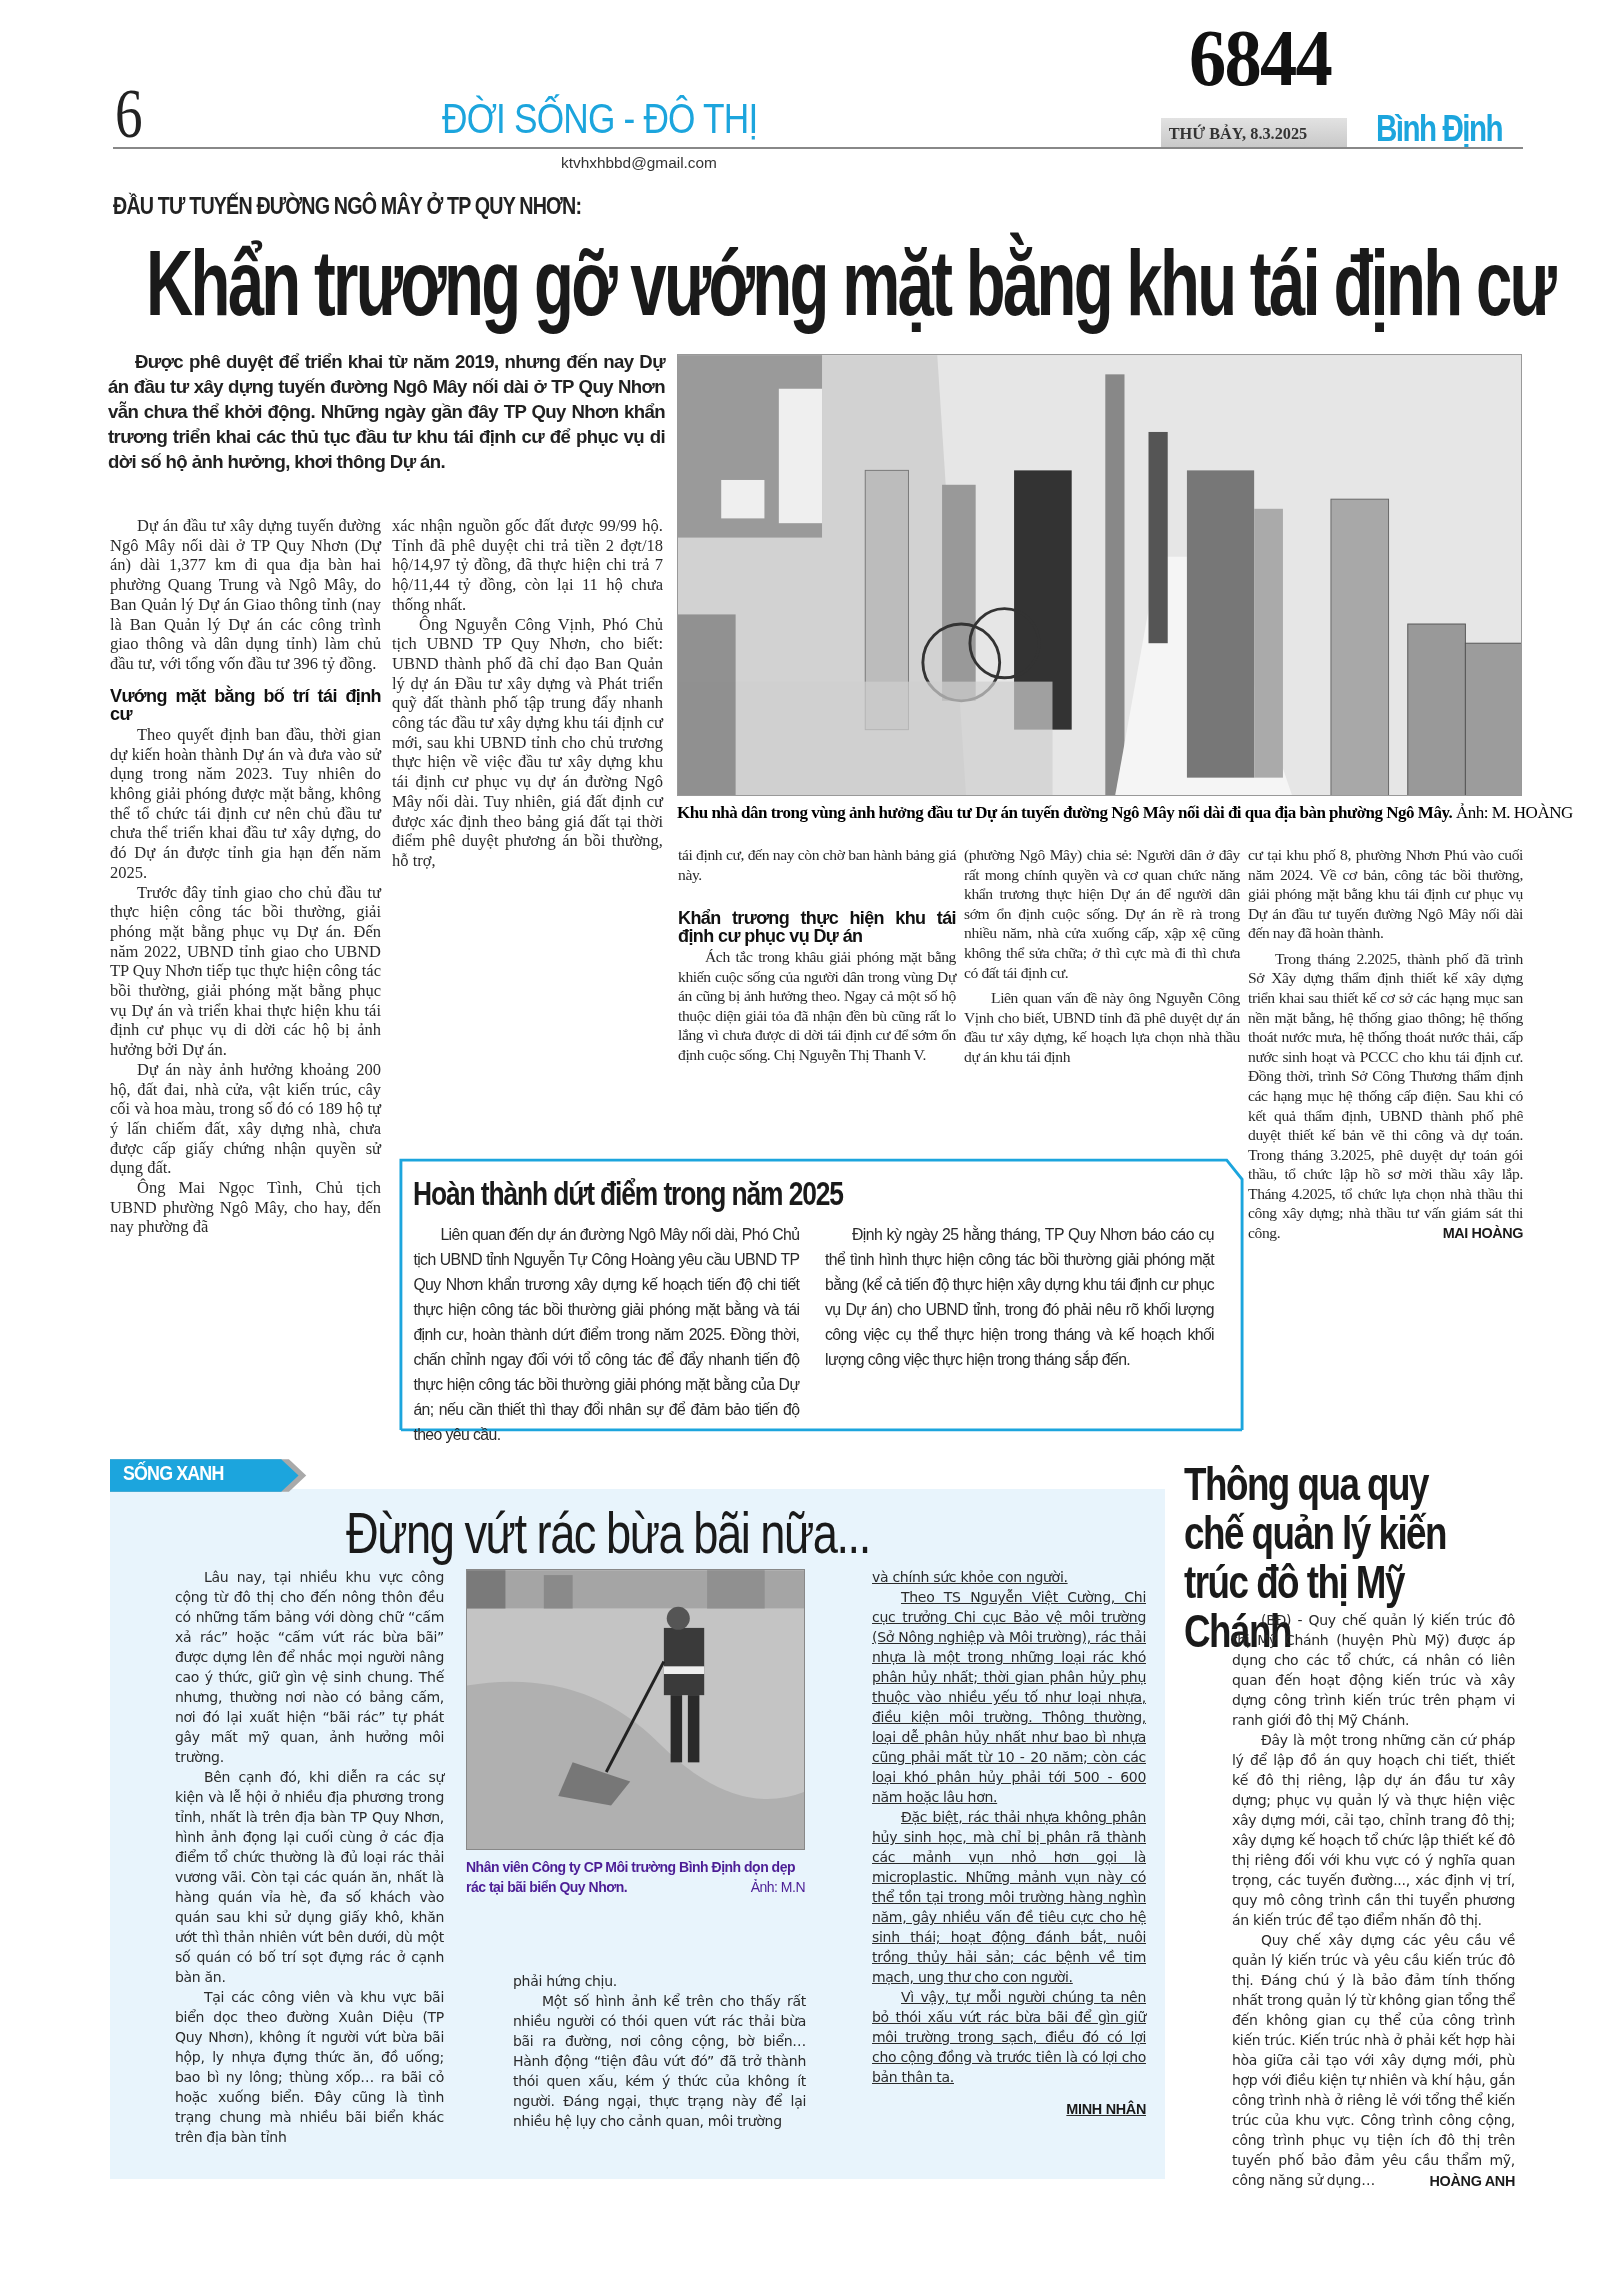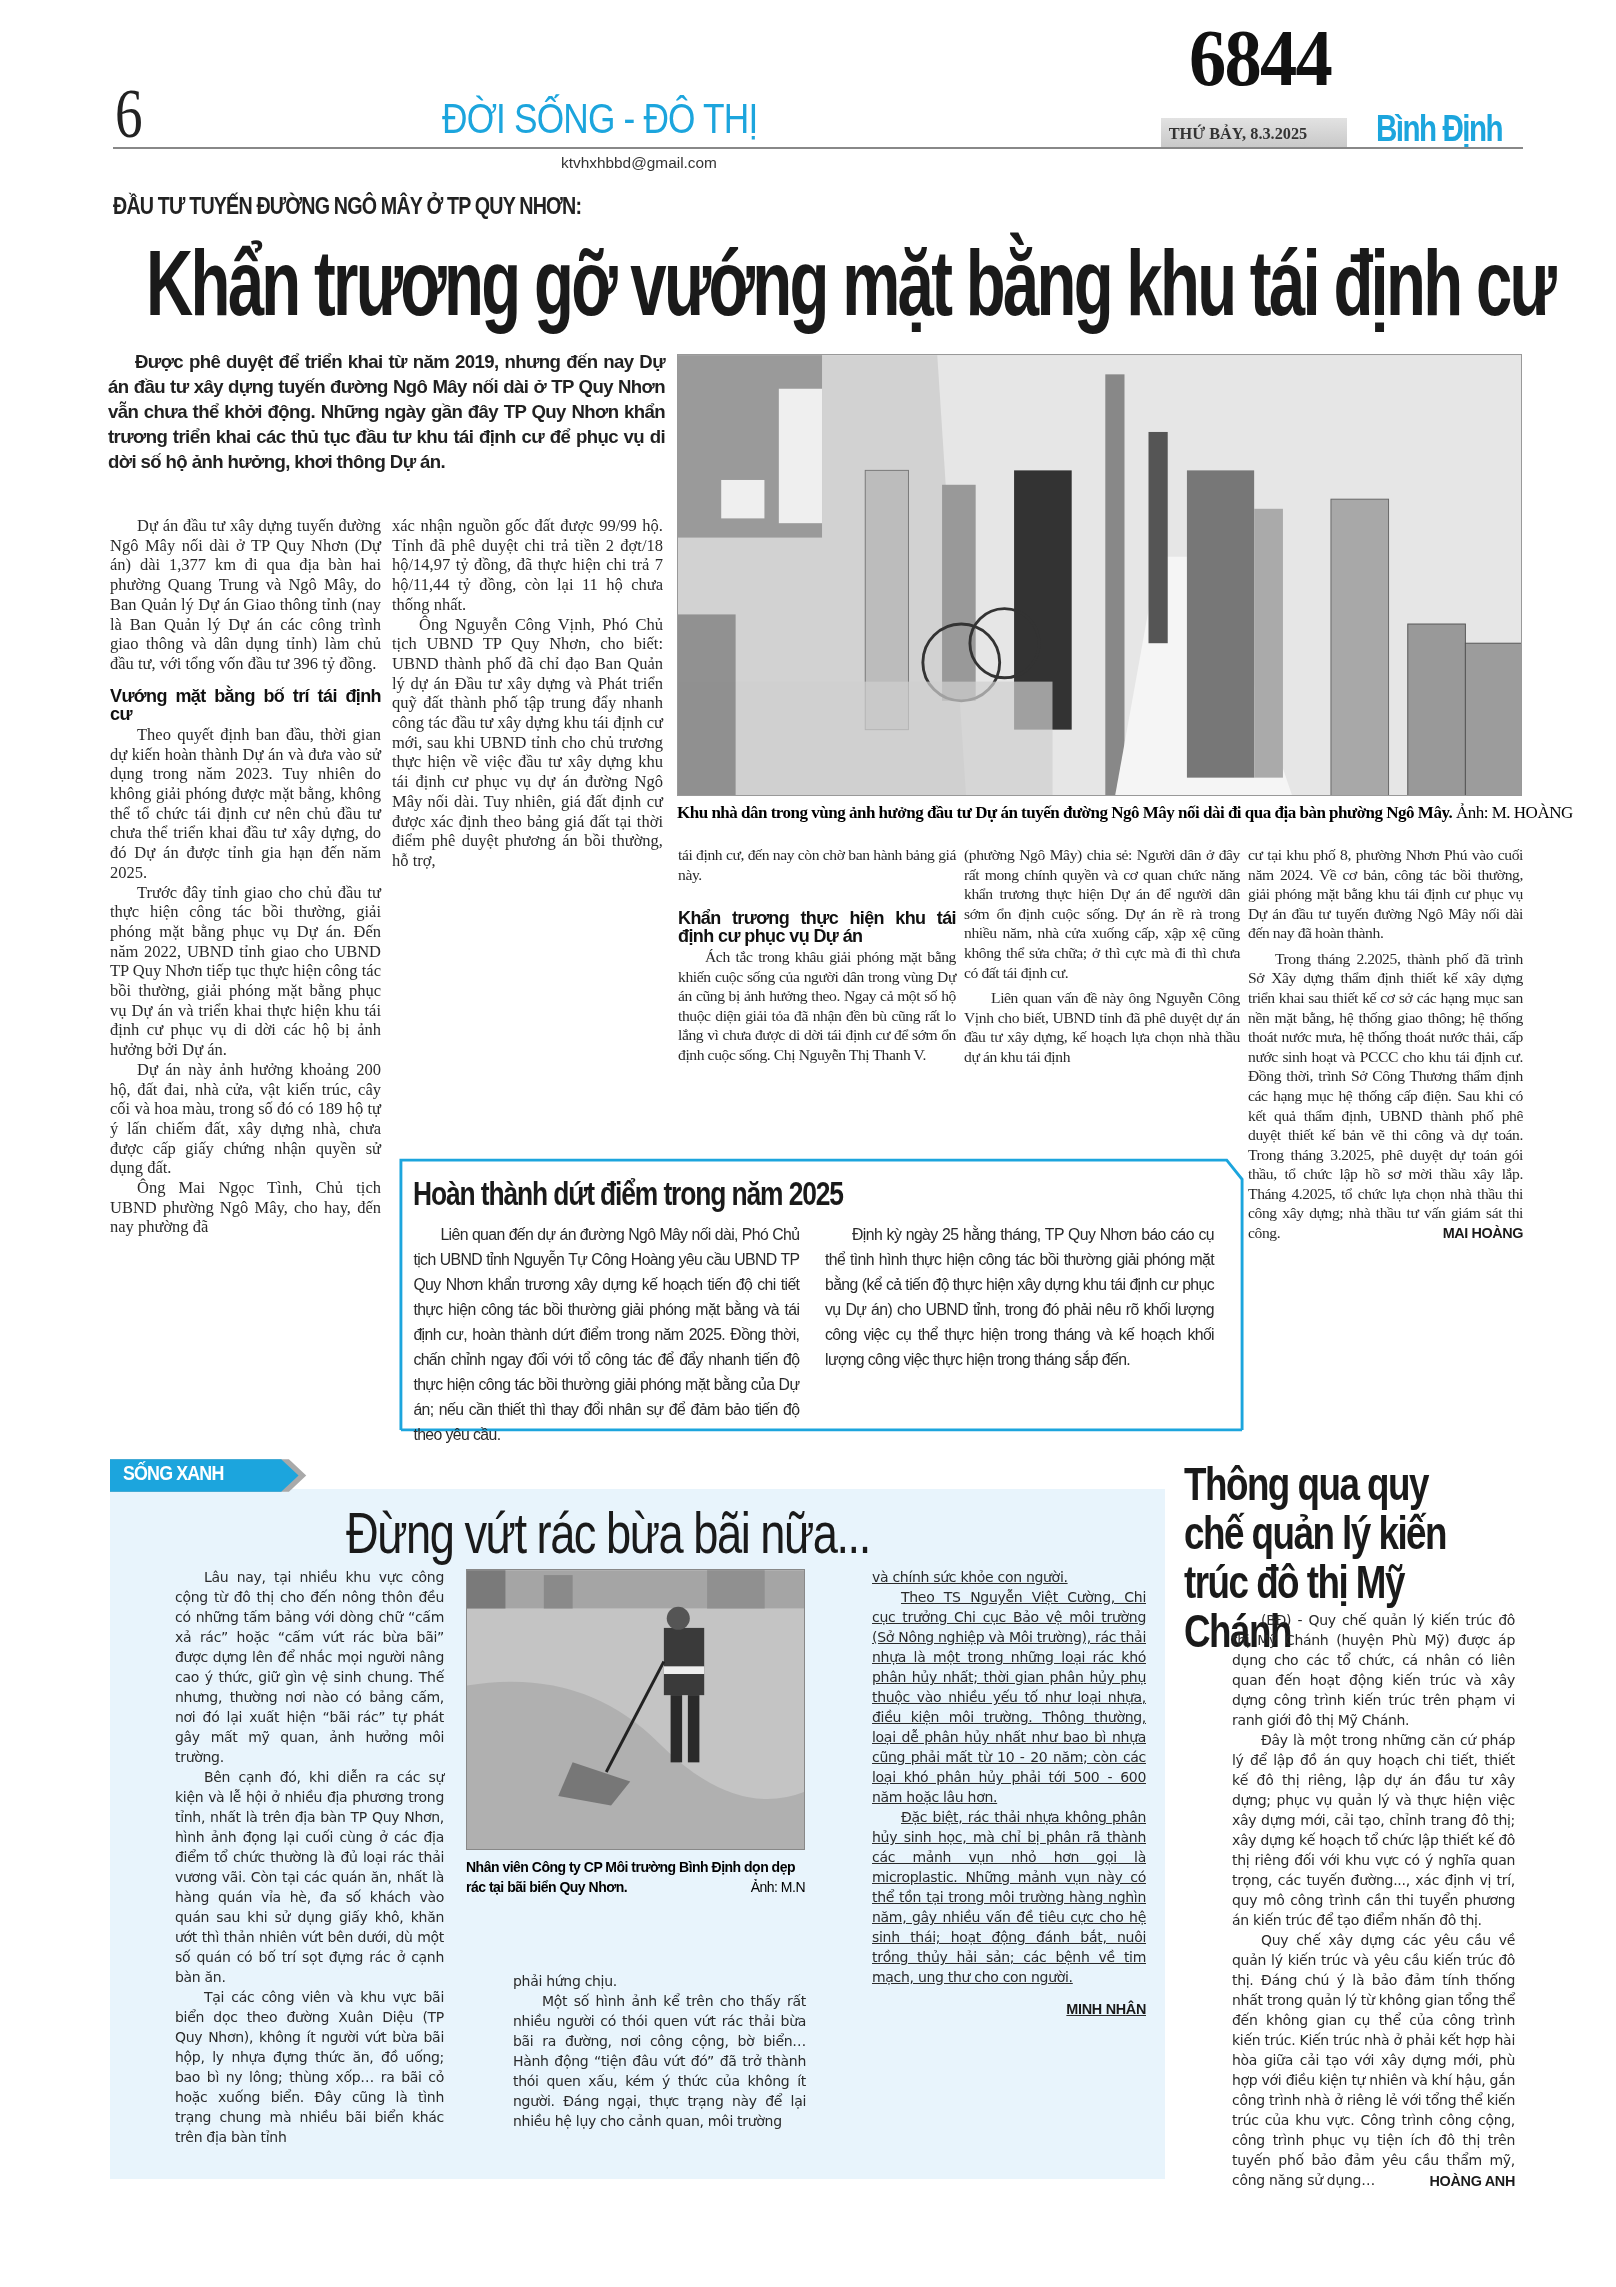--- a/index.html
+++ b/index.html
@@ -48,21 +48,21 @@
   .box-body p { text-indent: 27px; }
 
   
   #sx-tag { left: 110px; top: 1459px; width: 202px; height: 33px; }
   #sx-label { left: 123px; top: 1461px; font-family: "Liberation Sans", sans-serif; font-weight: bold; font-size: 21px; color: #fff; letter-spacing: -1px; transform: scaleX(0.85); transform-origin: left top; }
   #sx-panel { left: 110px; top: 1489px; width: 1055px; height: 690px; background: #e8f4fc; }
   #sx-headline { left: 346px; top: 1499px; font-family: "Liberation Sans", sans-serif; font-size: 58px; color: #1a1a1a; letter-spacing: -1.9px; transform: scaleX(0.78); transform-origin: left top; white-space: nowrap; }
   #sx-col1 { left: 127px; top: 1567px; width: 317px; }
   #sx-col2 { left: 465px; top: 1971px; width: 341px; }
   #photo2 { left: 466px; top: 1569px; width: 339px; height: 281px; background: #b5b5b5; border: 1px solid #888; overflow: hidden; }
-  #caption2 { left: 466px; top: 1857px; width: 339px; font-family: "Liberation Sans", sans-serif; font-size: 14px; line-height: 20px; color: #000000; letter-spacing: -0.5px; }
+  #caption2 { left: 466px; top: 1857px; width: 339px; font-family: "Liberation Sans", sans-serif; font-size: 14px; line-height: 20px; color: #4c1d95; letter-spacing: -0.5px; }
   #sx-col3 { left: 824px; top: 1567px; width: 322px; text-decoration: underline; }
   .byline { font-family: "Liberation Sans", sans-serif; font-weight: bold; font-size: 14.4px; color: #1a1a1a; text-align: right; margin-top: 11.5px; }
 
   #mc-headline { left: 1184px; top: 1460px; width: 346px; font-family: "Liberation Sans", sans-serif; font-weight: bold; font-size: 46px; line-height: 49px; color: #1a1a1a; letter-spacing: -1.9px; transform: scaleX(0.8); transform-origin: left top; }
   #mc-body { left: 1184px; top: 1610px; width: 331px; }
 </style>
 </head>
 <body>
 
 <div class="abs" id="page-num">6</div>
@@ -190,20 +190,21 @@
 
 <div class="abs sans-body" id="sx-col2">
   <p style="text-indent:0">phải hứng chịu.</p>
   <p>Một số hình ảnh kể trên cho thấy rất nhiều người có thói quen vứt rác thải bừa bãi ra đường, nơi công cộng, bờ biển… Hành động “tiện đâu vứt đó” đã trở thành thói quen xấu, kém ý thức của không ít người. Đáng ngại, thực trạng này để lại nhiều hệ lụy cho cảnh quan, môi trường</p>
 </div>
 
 <div class="abs sans-body" id="sx-col3">
   <p style="text-indent:0">và chính sức khỏe con người.</p>
   <p>Theo TS Nguyễn Việt Cường, Chi cục trưởng Chi cục Bảo vệ môi trường (Sở Nông nghiệp và Môi trường), rác thải nhựa là một trong những loại rác khó phân hủy nhất; thời gian phân hủy phụ thuộc vào nhiều yếu tố như loại nhựa, điều kiện môi trường. Thông thường, loại dễ phân hủy nhất như bao bì nhựa cũng phải mất từ 10 - 20 năm; còn các loại khó phân hủy phải tới 500 - 600 năm hoặc lâu hơn.</p>
   <p>Đặc biệt, rác thải nhựa không phân hủy sinh học, mà chỉ bị phân rã thành các mảnh vụn nhỏ hơn gọi là microplastic. Những mảnh vụn này có thể tồn tại trong môi trường hàng nghìn năm, gây nhiều vấn đề tiêu cực cho hệ sinh thái; hoạt động đánh bắt, nuôi trồng thủy hải sản; các bệnh về tim mạch, ung thư cho con người.</p>
+  <p>Vì vậy, tự mỗi người chúng ta nên bỏ thói xấu vứt rác bừa bãi để gìn giữ môi trường trong sạch, điều đó có lợi cho cộng đồng và trước tiên là có lợi cho bản thân ta.</p>
   <div class="byline">MINH NHÂN</div>
 </div>
 
 <div class="abs" id="mc-headline">Thông qua quy chế quản lý kiến trúc đô thị Mỹ Chánh</div>
 <div class="abs sans-body" id="mc-body">
   <p>(BĐ) - Quy chế quản lý kiến trúc đô thị Mỹ Chánh (huyện Phù Mỹ) được áp dụng cho các tổ chức, cá nhân có liên quan đến hoạt động kiến trúc và xây dựng công trình kiến trúc trên phạm vi ranh giới đô thị Mỹ Chánh.</p>
   <p>Đây là một trong những căn cứ pháp lý để lập đồ án quy hoạch chi tiết, thiết kế đô thị riêng, lập dự án đầu tư xây dựng; phục vụ quản lý và thực hiện việc xây dựng mới, cải tạo, chỉnh trang đô thị; xây dựng kế hoạch tổ chức lập thiết kế đô thị riêng đối với khu vực có ý nghĩa quan trọng, các tuyến đường..., xác định vị trí, quy mô công trình cần thi tuyển phương án kiến trúc để tạo điểm nhấn đô thị.</p>
   <p>Quy chế xây dựng các yêu cầu về quản lý kiến trúc và yêu cầu kiến trúc đô thị. Đáng chú ý là bảo đảm tính thống nhất trong quản lý từ không gian tổng thể đến không gian cụ thể của công trình kiến trúc. Kiến trúc nhà ở phải kết hợp hài hòa giữa cải tạo với xây dựng mới, phù hợp với điều kiện tự nhiên và khí hậu, gắn công trình nhà ở riêng lẻ với tổng thể kiến trúc của khu vực. Công trình công cộng, công trình phục vụ tiện ích đô thị trên tuyến phố bảo đảm yêu cầu thẩm mỹ, công năng sử dụng…</p>
   <div class="byline" style="margin-top:-19px">HOÀNG ANH</div>
 </div>

